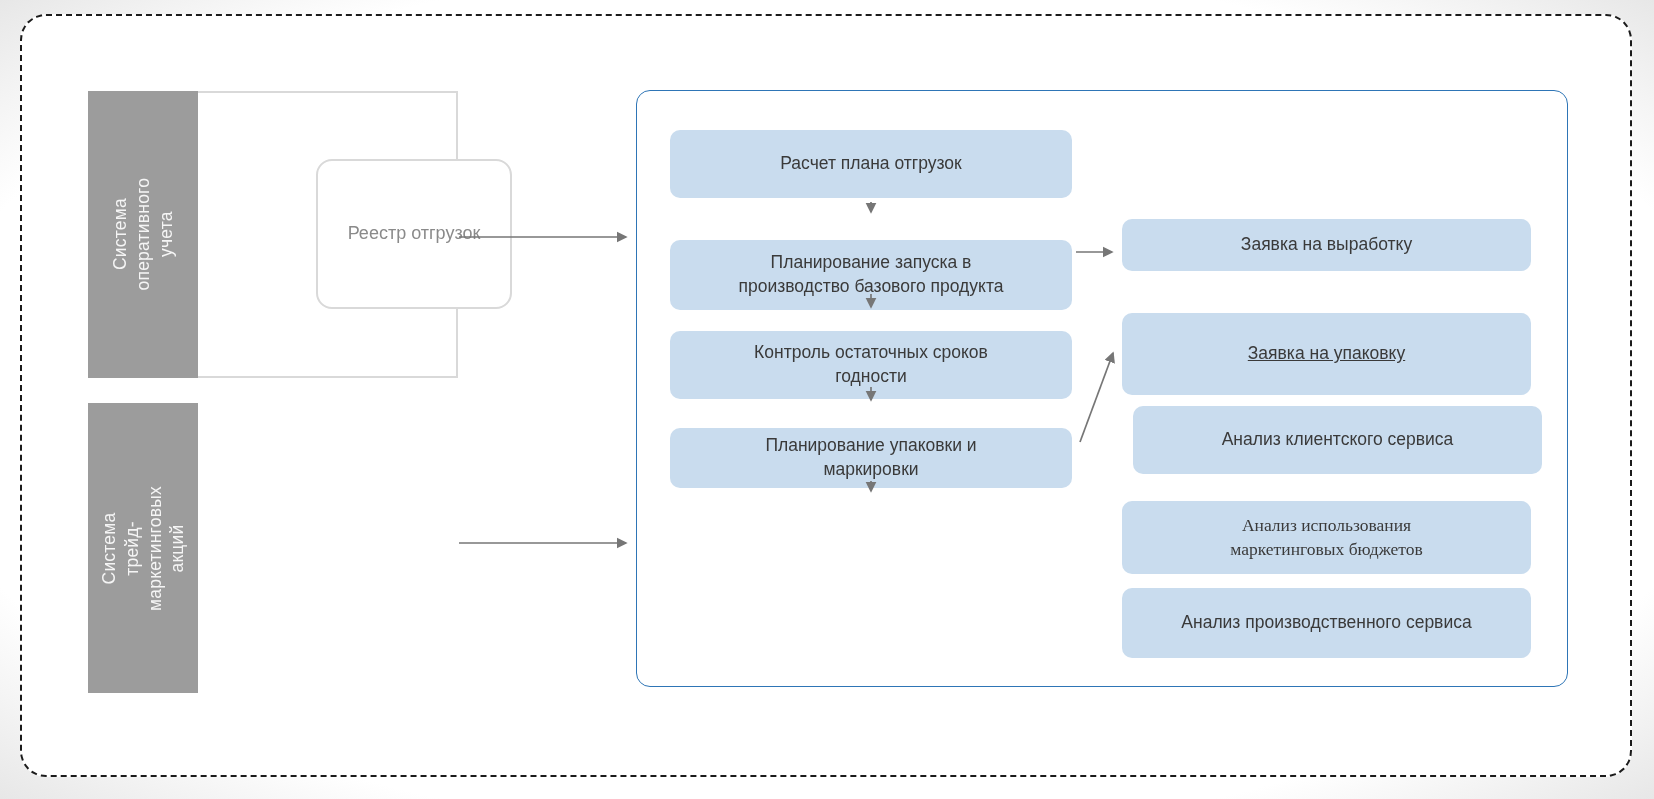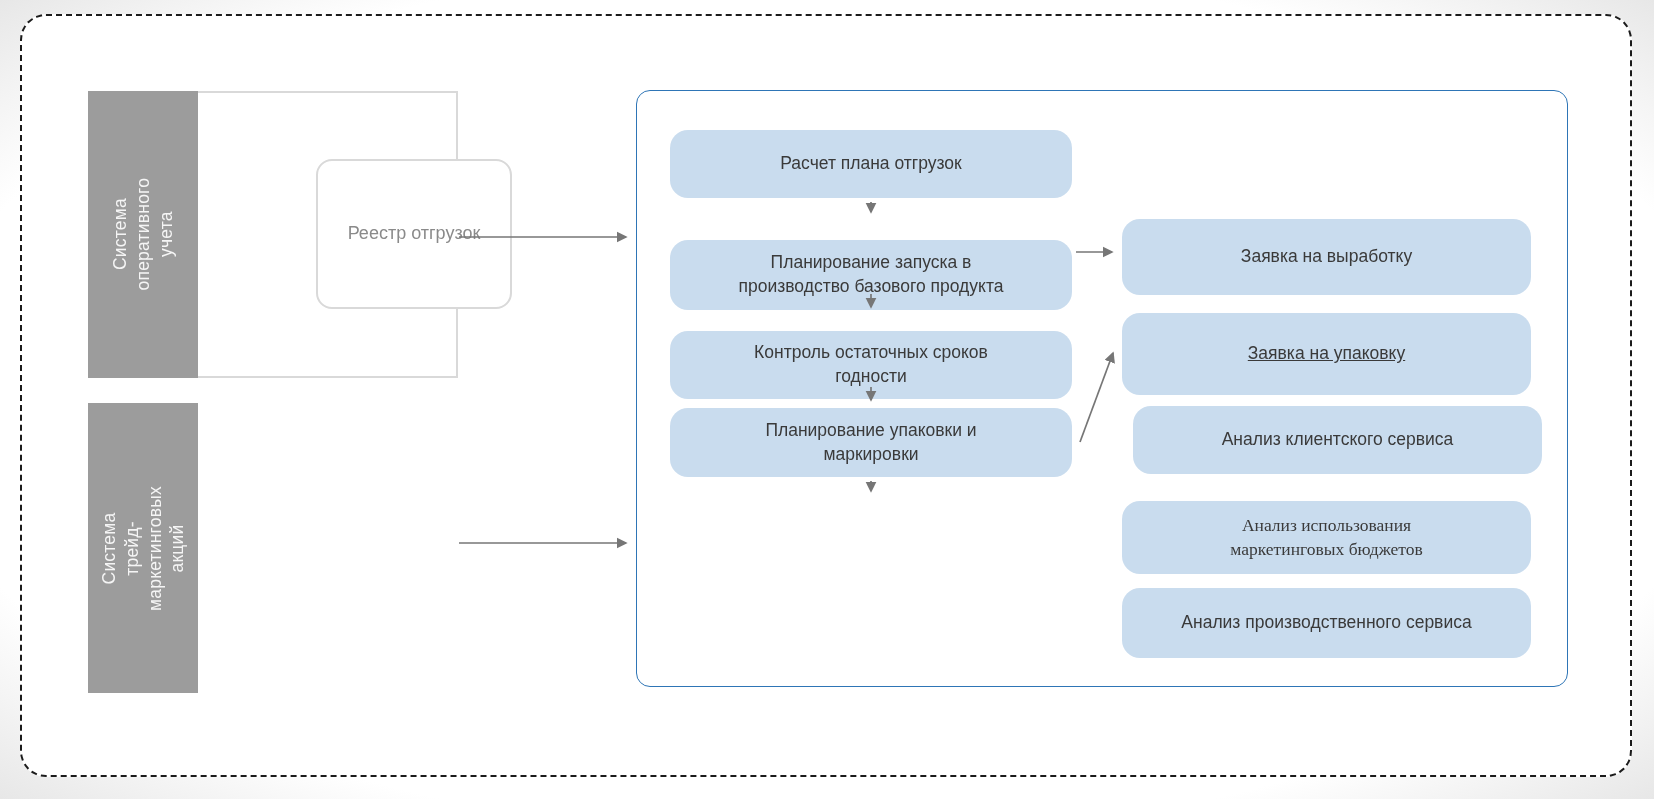--- a/index.html
+++ b/index.html
@@ -35,21 +35,21 @@
     border:2px solid #d9d9d9; border-radius:16px; background:#fff;
     display:flex; align-items:center; justify-content:center; text-align:left;
     color:#8a8a8a; font-size:18px; line-height:1.3; white-space:pre-line;
   }
   
   .process-container {
     position:absolute; left:636px; top:90px; width:932px; height:597px;
     border:1.5px solid #2e75b6; border-radius:14px; background:#fff;
   }
   .pbox {
-    position:absolute; background:#c9dcee; border-radius:18px;
+    position:absolute; background:#c9dcee; border-radius:10px;
     display:flex; align-items:center; justify-content:center; text-align:center;
     color:#3a3a3a; font-size:17.5px; line-height:1.35; white-space:pre-line;
     padding:6px 18px;
   }
   .col-left  { left:670px; width:402px; }
   .col-right { left:1122px; width:409px; }
   svg.overlay { position:absolute; left:0; top:0; width:1654px; height:799px; pointer-events:none; }
   svg.overlay line { stroke:#767676; stroke-width:1.7px; }
 </style>
 </head>
@@ -86,26 +86,26 @@
     <span>Расчет плана отгрузок</span>
   </div>
   <div class="pbox col-left" style="top:220px; height:70px;margin-top:20px;">
     <span>Планирование запуска в
 производство базового продукта</span>
   </div>
   <div class="pbox col-left" style="top:331px; height:68px;">
     <span>Контроль остаточных сроков
 годности</span>
   </div>
-  <div class="pbox col-left" style="top:408px; height:69px;">
+  <div class="pbox col-left" style="top:428px; height:60px;">
     <span>Планирование упаковки и
 маркировки</span>
   </div>
 
-  <div class="pbox col-right" style="top:219px; height:76px;">
+  <div class="pbox col-right" style="top:219px; height:52px;">
     <span>Заявка на выработку</span>
   </div>
   <div class="pbox col-right" style="top:313px; height:82px;text-decoration:underline;">
     <span>Заявка на упаковку</span>
   </div>
   <div class="pbox col-right" style="top:406px; height:68px;margin-left:11px;">
     <span>Анализ клиентского сервиса</span>
   </div>
   <div class="pbox col-right" style="top:501px; height:73px;font-family:Liberation Serif, serif;">
     <span>Анализ использования

